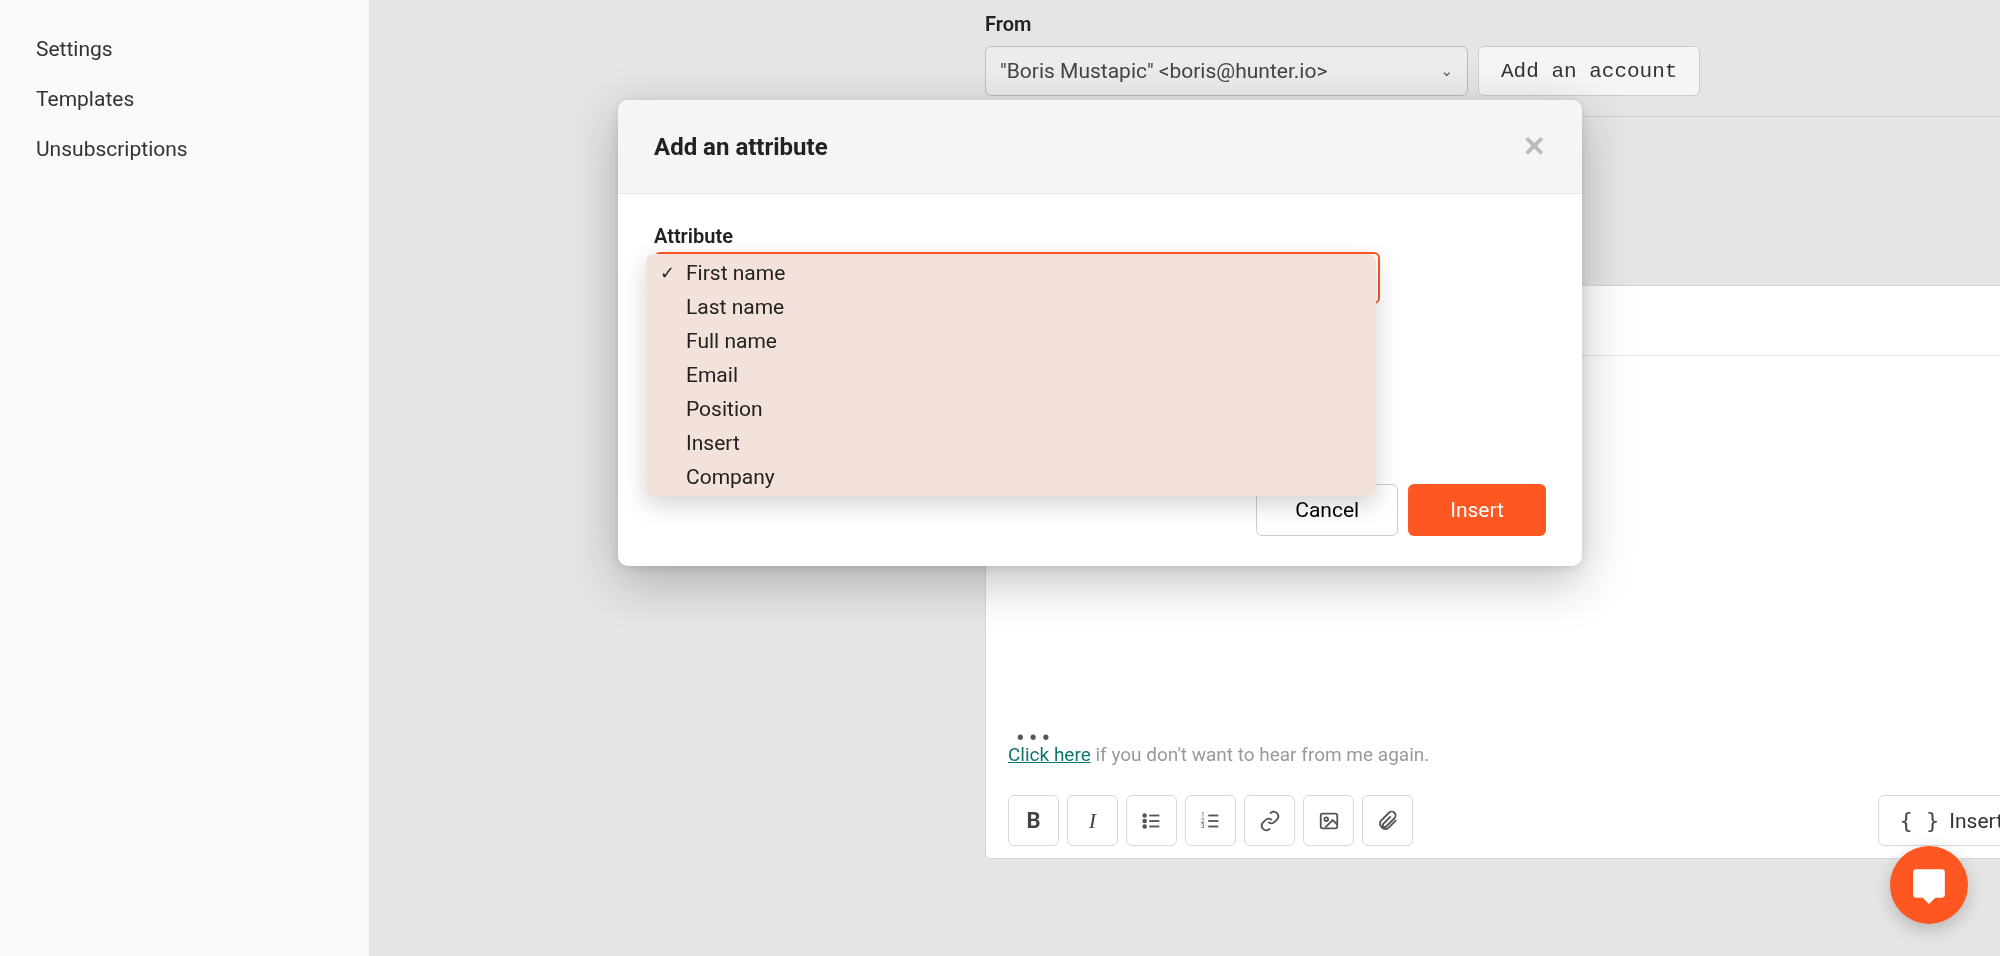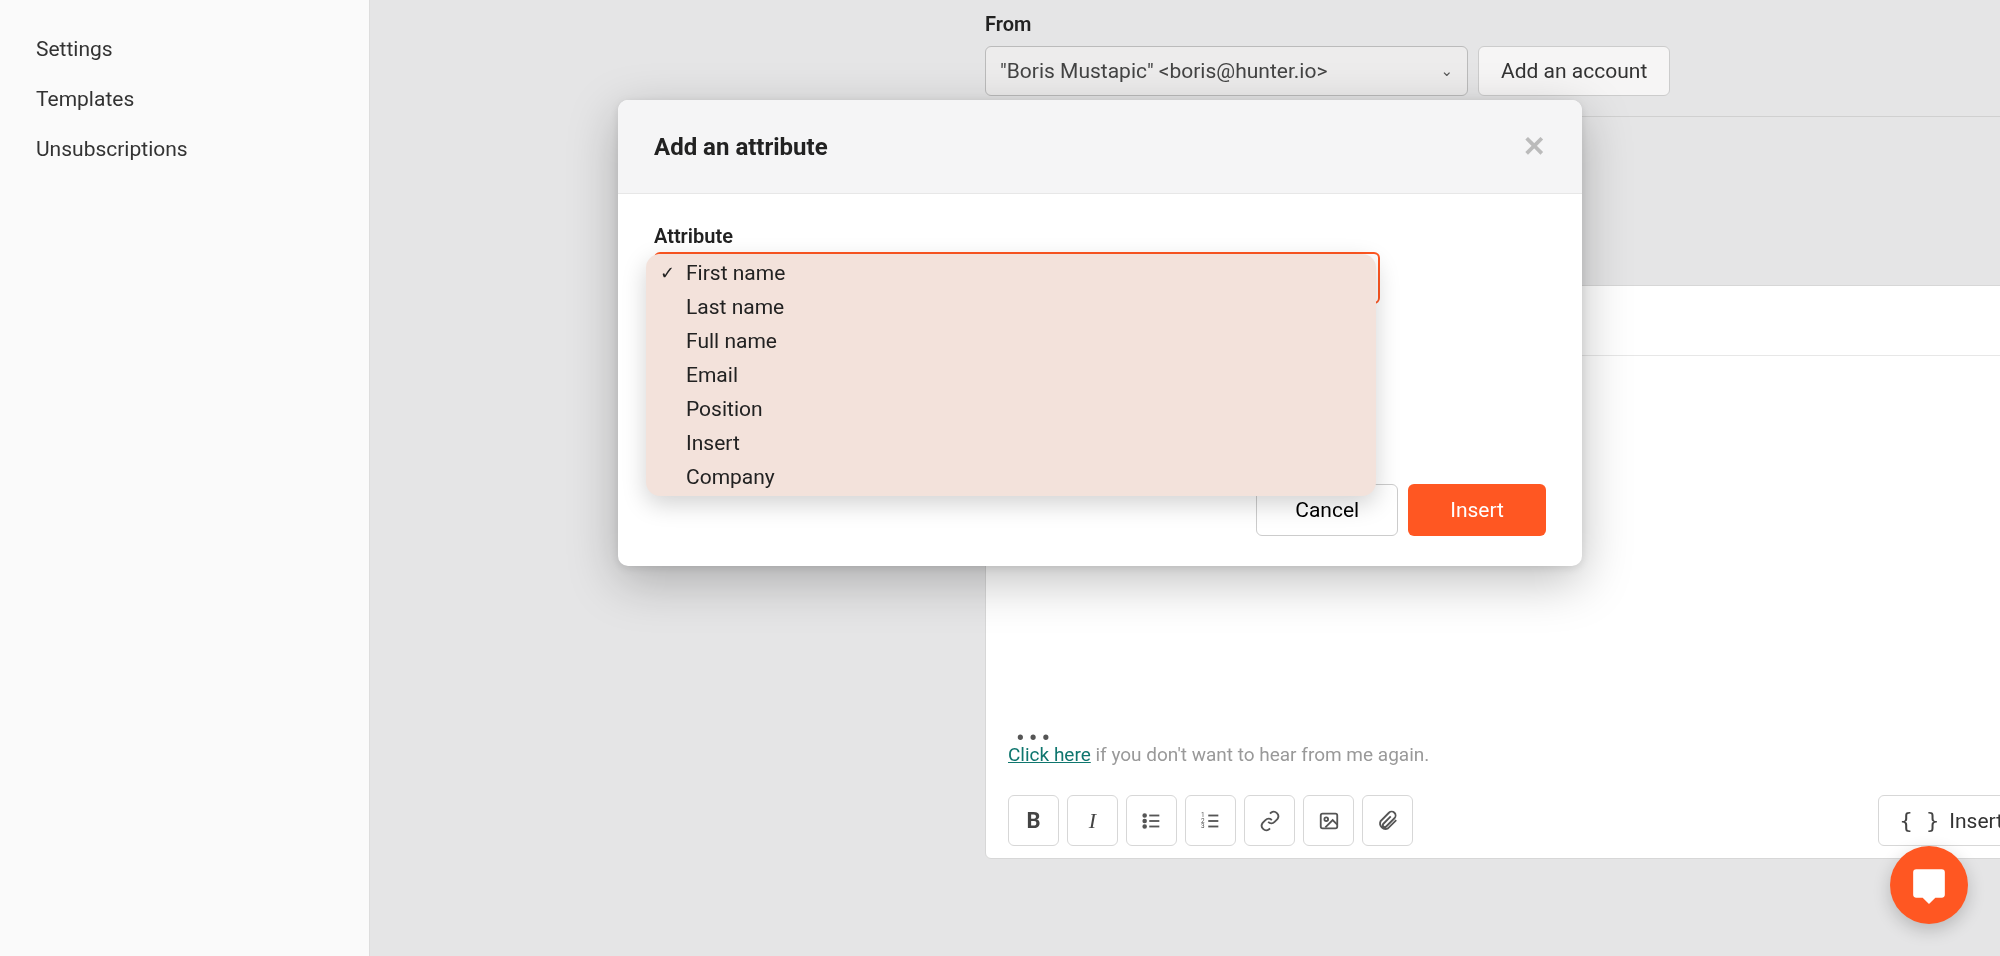--- a/index.html
+++ b/index.html
@@ -88,20 +88,21 @@
     height: 50px;
     padding: 0 22px;
     background: #f6f5f5;
     border: 1px solid #ccc;
     border-radius: 6px;
     font-size: 21px;
     color: #333;
     cursor: pointer;
     display: flex;
     align-items: center;
+    font-family: Liberation Mono, monospace;
   }
   .hr {
     border: none;
     border-top: 1px solid #d0d0d0;
     margin-top: 18px;
   }
 
   
   .body-card {
     position: absolute;
@@ -245,21 +246,21 @@
     border-radius: 6px;
     background: #fff;
     position: relative;
   }
   .attr-dropdown {
     position: absolute;
     left: -10px;
     top: 0;
     width: 730px;
     background: #f3e2db;
-    border-radius: 14px;
+    border-radius: 8px;
     box-shadow: 0 8px 24px rgba(0,0,0,0.18);
     padding: 2px 0;
     z-index: 10;
   }
   .attr-option {
     padding: 5px 18px 5px 40px;
     font-size: 21px;
     color: #222;
     cursor: pointer;
     position: relative;

